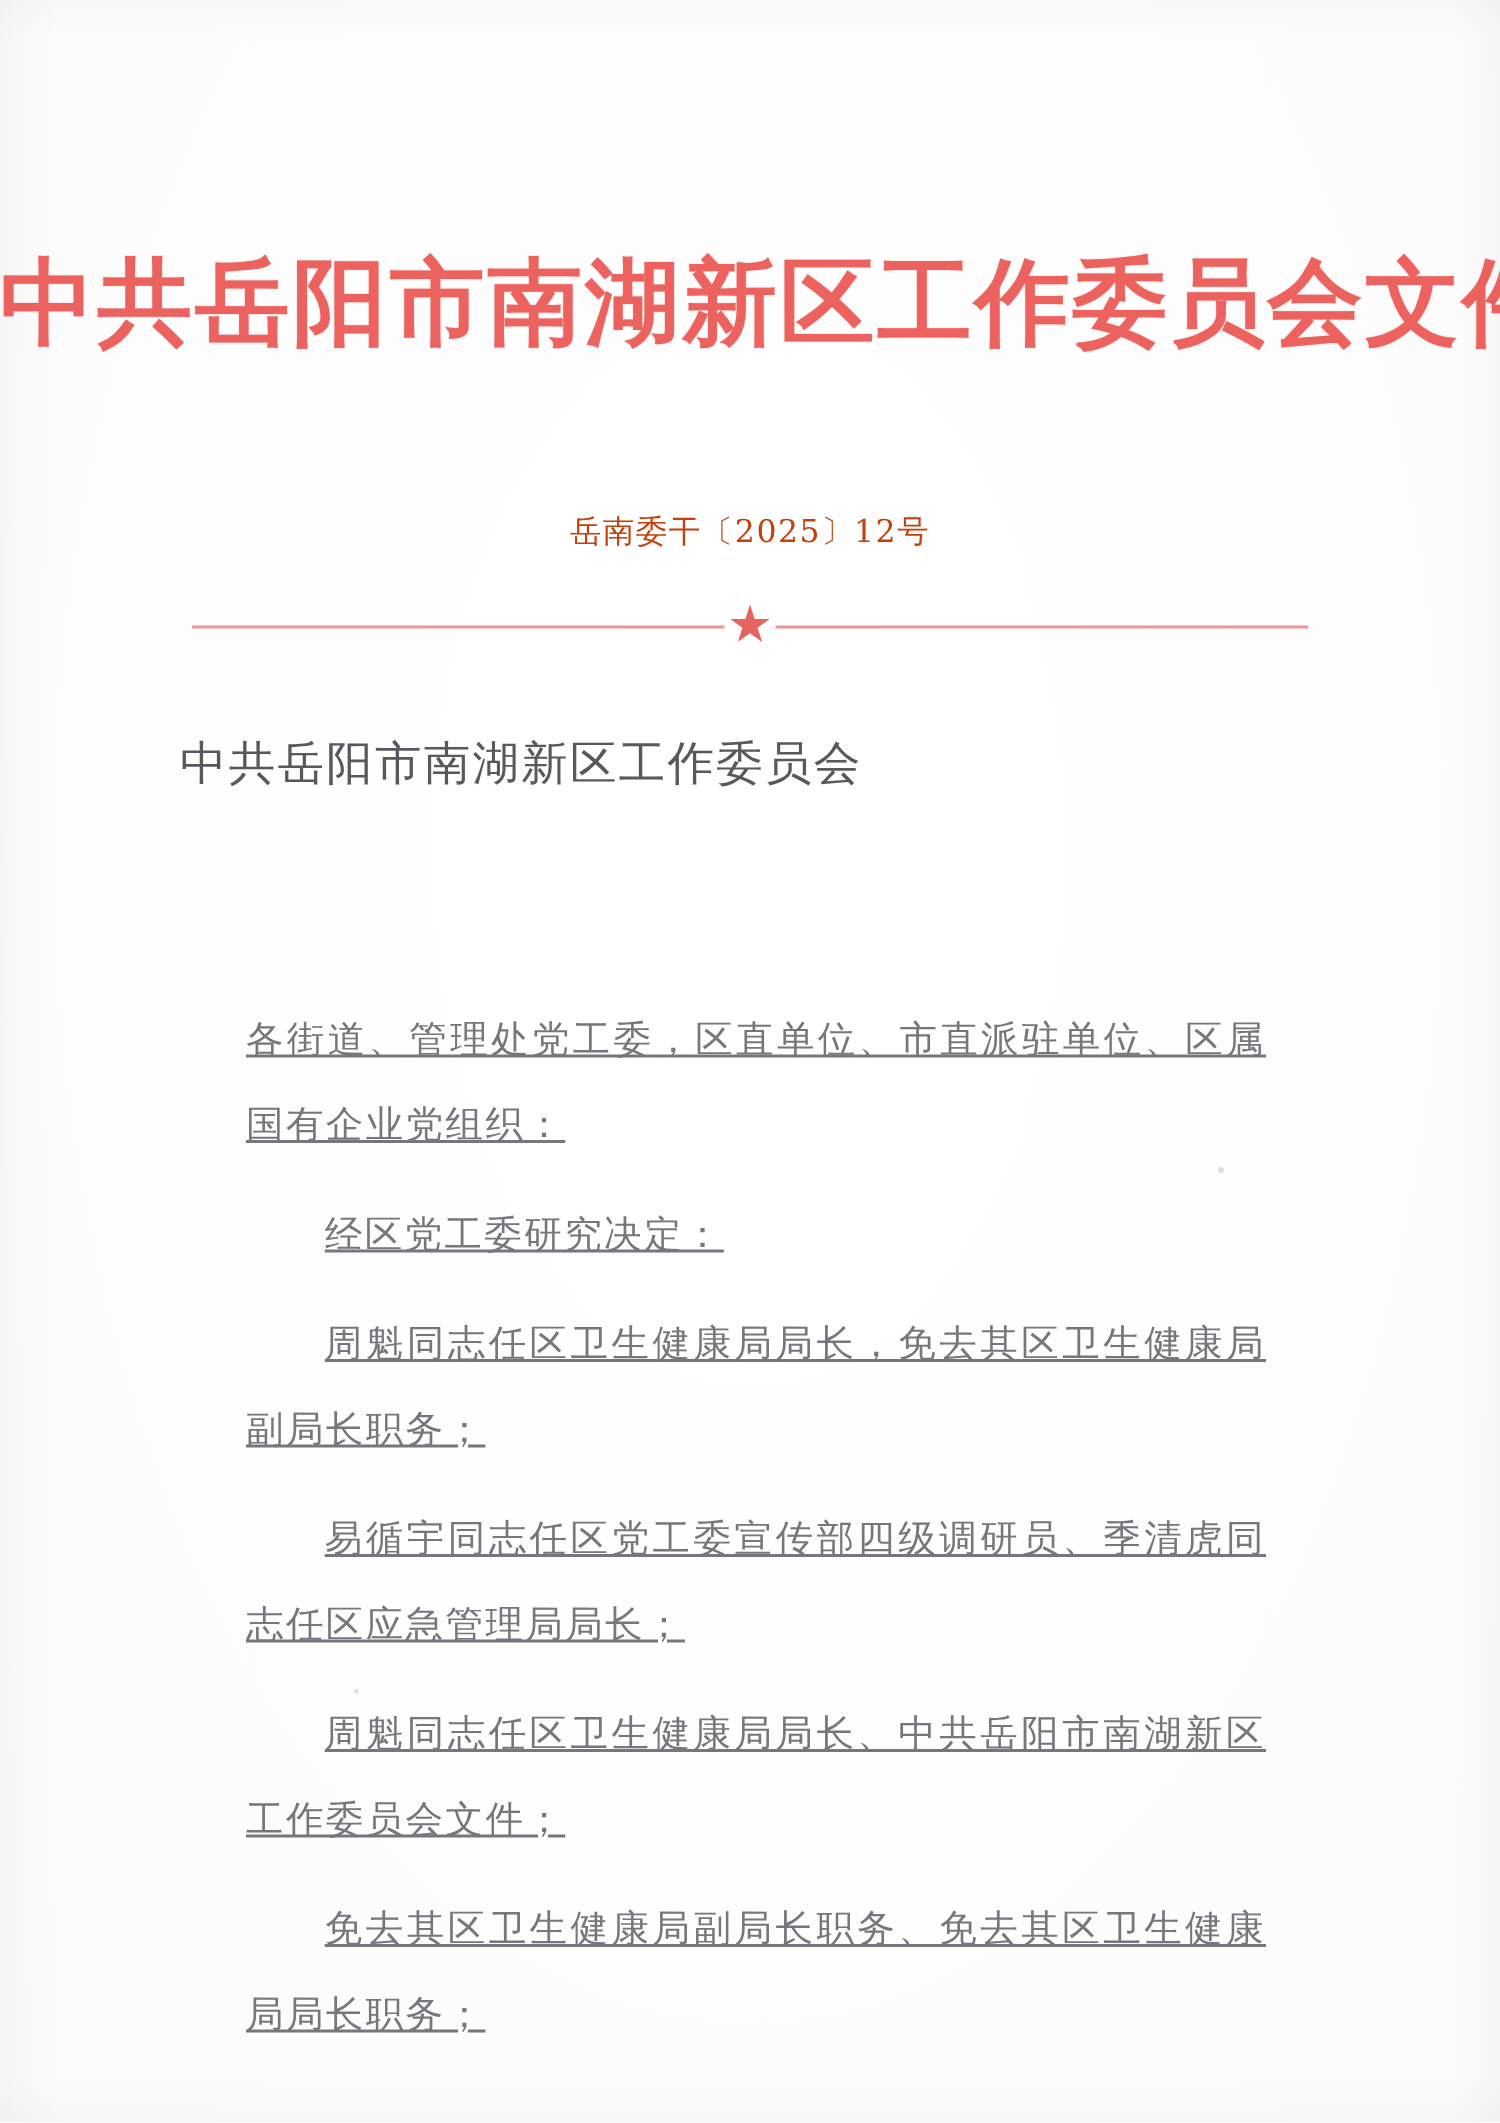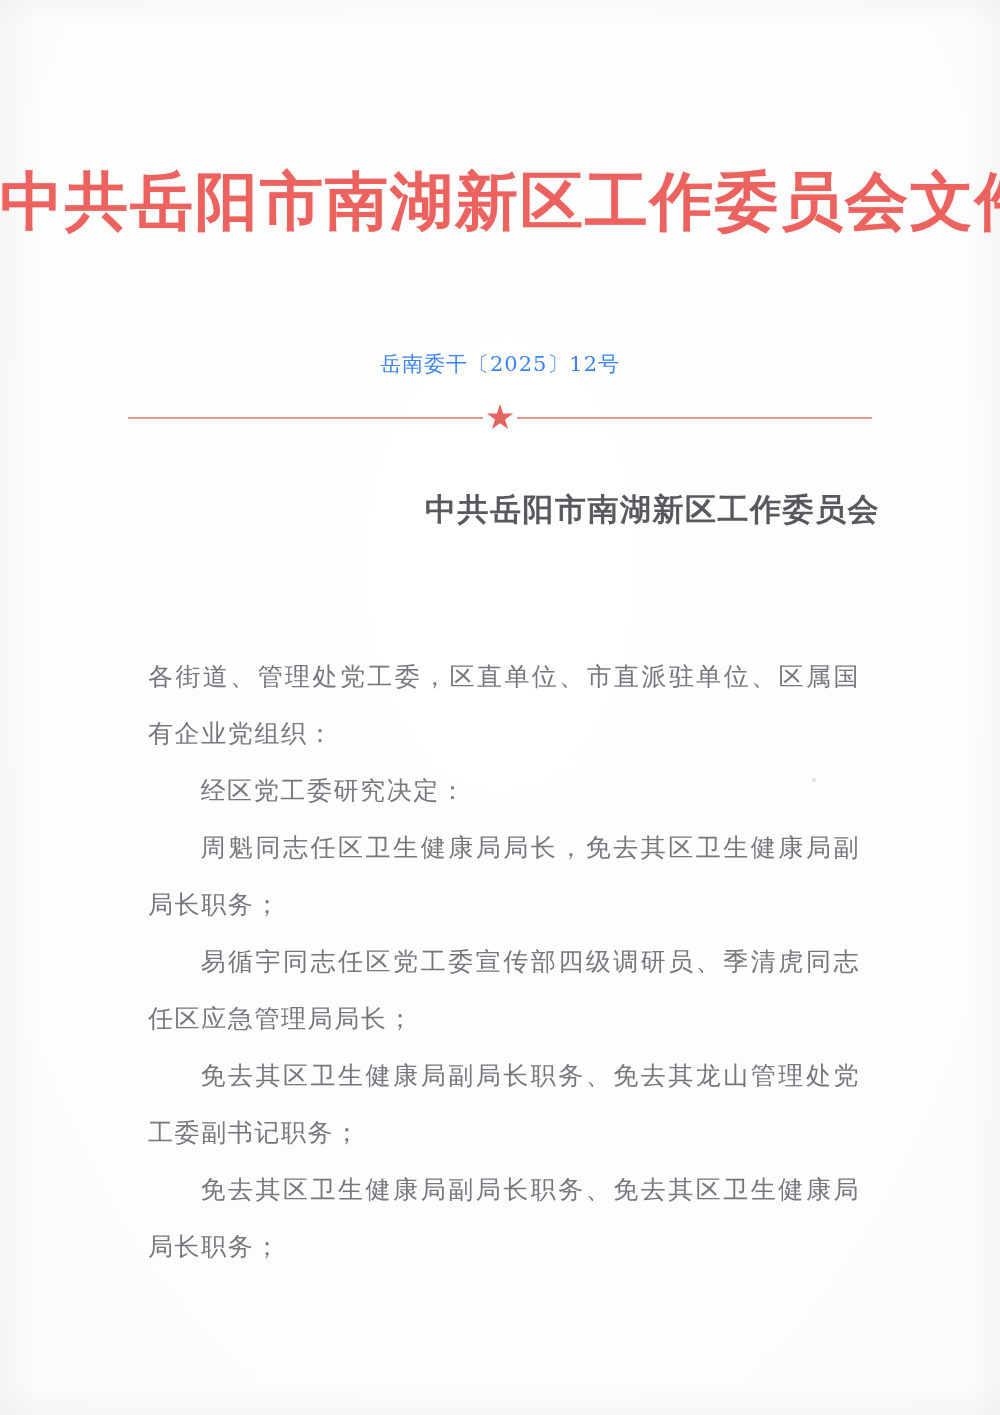--- a/index.html
+++ b/index.html
@@ -57,24 +57,23 @@
   }
 
   
   .doc-number {
     position: absolute;
     left: 0;
     right: 0;
     top: 340px;
     text-align: center;
     font-size: 21px;
-    color: #3b82f6;
+    color: #c2410c;
     letter-spacing: 1px;
     font-family: "DejaVu Serif", "Liberation Serif", serif;
-    margin-top: 10px;
   }
 
   
   .rule-wrap {
     position: absolute;
     left: 128px;
     right: 128px;
     top: 400px;
     height: 36px;
   }
@@ -100,23 +99,23 @@
     text-align: center;
     font-size: 30px;
   }
 
   
   .title-block {
     position: absolute;
     left: 120px;
     right: 120px;
     top: 482px;
-    text-align: right;
+    text-align: left;
     color: #4a4a52;
-    font-weight: bold;
+    font-weight: normal;
     font-size: 31px;
     line-height: 1.75;
     letter-spacing: 1.5px;
     font-family: "DejaVu Serif", "Liberation Serif", serif;
     opacity: 0.92;
   }
   .title-line { display: block; white-space: nowrap; }
 
   
   .body-block {
@@ -126,22 +125,23 @@
     top: 648px;
     color: #6f6f78;
     font-size: 25px;
     line-height: 2.28;
     letter-spacing: 1.6px;
     font-family: "DejaVu Serif", "Liberation Serif", serif;
     text-align: justify;
     opacity: 0.95;
   }
   .body-para {
-    margin: 0;
+    margin: 16px;
     text-indent: 0;
+    text-decoration: underline;
   }
   .body-para.indent {
     text-indent: 2.1em;
   }
 
   
   .speck {
     position: absolute;
     background: rgba(120,120,130,0.22);
     border-radius: 50%;
@@ -167,20 +167,20 @@
 
   <div class="title-block">
     <span class="title-line">中共岳阳市南湖新区工作委员会</span>
   </div>
 
   <div class="body-block">
     <p class="body-para">各街道、管理处党工委，区直单位、市直派驻单位、区属国有企业党组织：</p>
     <p class="body-para indent">经区党工委研究决定：</p>
     <p class="body-para indent">周魁同志任区卫生健康局局长，免去其区卫生健康局副局长职务；</p>
     <p class="body-para indent">易循宇同志任区党工委宣传部四级调研员、季清虎同志任区应急管理局局长；</p>
-    <p class="body-para indent">免去其区卫生健康局副局长职务、免去其龙山管理处党工委副书记职务；</p>
+    <p class="body-para indent">周魁同志任区卫生健康局局长、中共岳阳市南湖新区工作委员会文件；</p>
     <p class="body-para indent">免去其区卫生健康局副局长职务、免去其区卫生健康局局长职务；</p>
   </div>
 
   <div class="speck" style="left:812px; top:778px; width:4px; height:4px;"></div>
   <div class="speck" style="left:236px; top:1126px; width:3px; height:3px;"></div>
 
 </div>
 
 </body></html>

